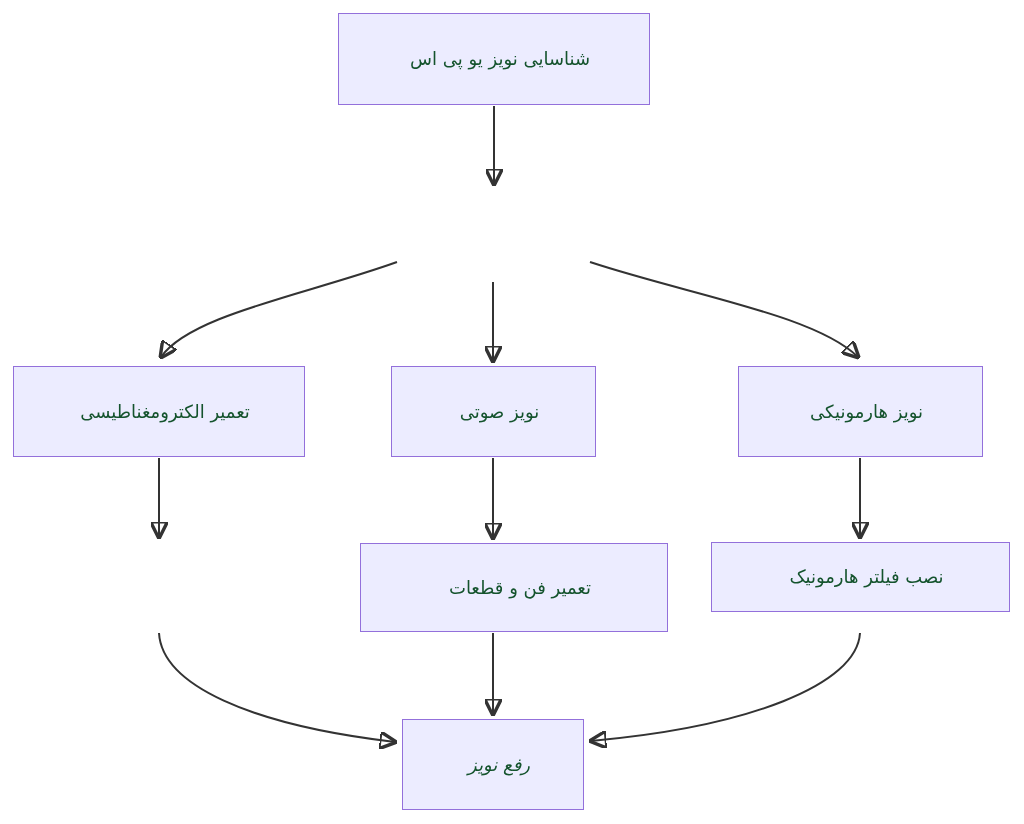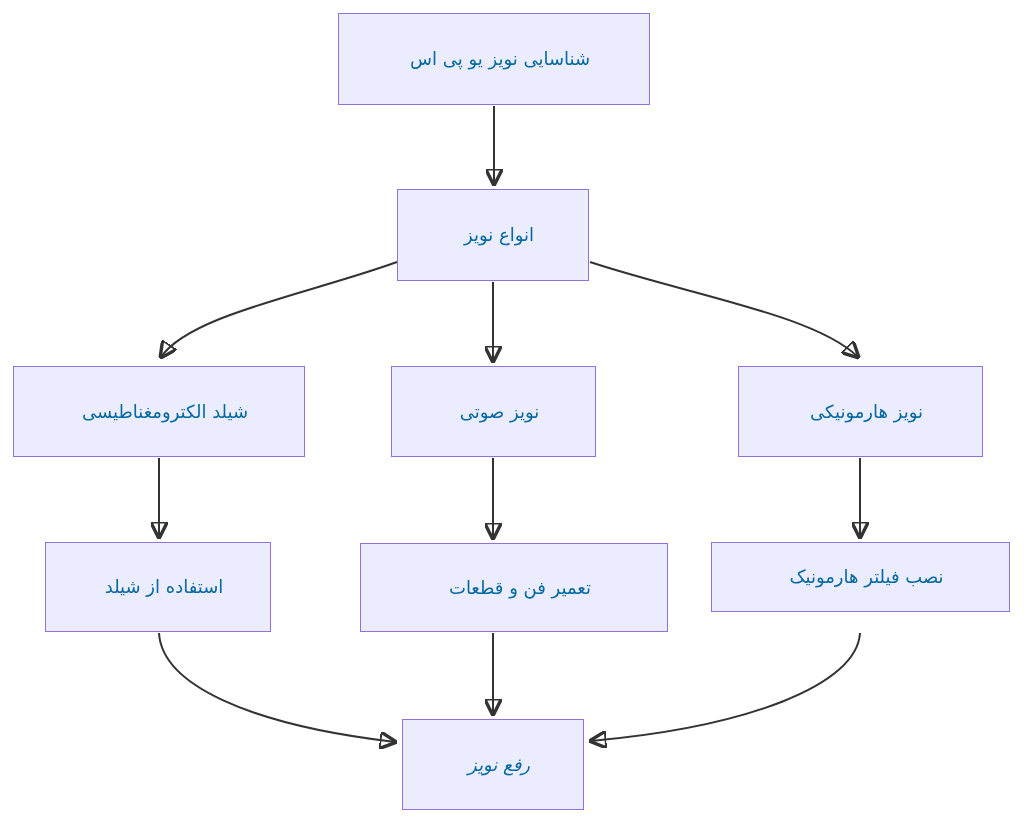--- a/index.html
+++ b/index.html
@@ -25,21 +25,21 @@
   .edges path {
     fill: none;
     stroke: #333333;
     stroke-width: 2px;
   }
   .node {
     position: absolute;
     box-sizing: border-box;
     background: #ECECFF;
     border: 1.5px solid #9370DB;
-    color: #0369a1;
+    color: #14532d;
     display: flex;
     align-items: center;
     justify-content: center;
     text-align: center;
     font-size: 18px;
     line-height: 1.3;
     direction: rtl;
     padding-left: 12px;
   }
   .node span {
@@ -76,39 +76,33 @@
     <path d="M860,458 L860,537" marker-end="url(#arrowhead)"></path>
     <path d="M159,633 C162,685 250,725 395,742" marker-end="url(#arrowhead)"></path>
     <path d="M493,633 L493,714" marker-end="url(#arrowhead)"></path>
     <path d="M860,633 C857,685 748,727 591,741" marker-end="url(#arrowhead)"></path>
   </svg>
 
   <div class="node" id="node-identify">
     <span>شناسایی نویز یو پی اس</span>
   </div>
 
-  <div class="node" id="node-types">
-    <span>انواع نویز</span>
-  </div>
 
   <div class="node" id="node-em">
-    <span>شیلد الکترومغناطیسی</span>
+    <span>تعمیر الکترومغناطیسی</span>
   </div>
 
   <div class="node" id="node-harmonic">
     <span>نویز هارمونیکی</span>
   </div>
 
   <div class="node" id="node-audio">
     <span>نویز صوتی</span>
   </div>
 
-  <div class="node" id="node-shield">
-    <span>استفاده از شیلد</span>
-  </div>
 
   <div class="node" id="node-fan">
     <span>تعمیر فن و قطعات</span>
   </div>
 
   <div class="node" id="node-filter">
     <span>نصب فیلتر هارمونیک</span>
   </div>
 
   <div class="node" id="node-fix">

